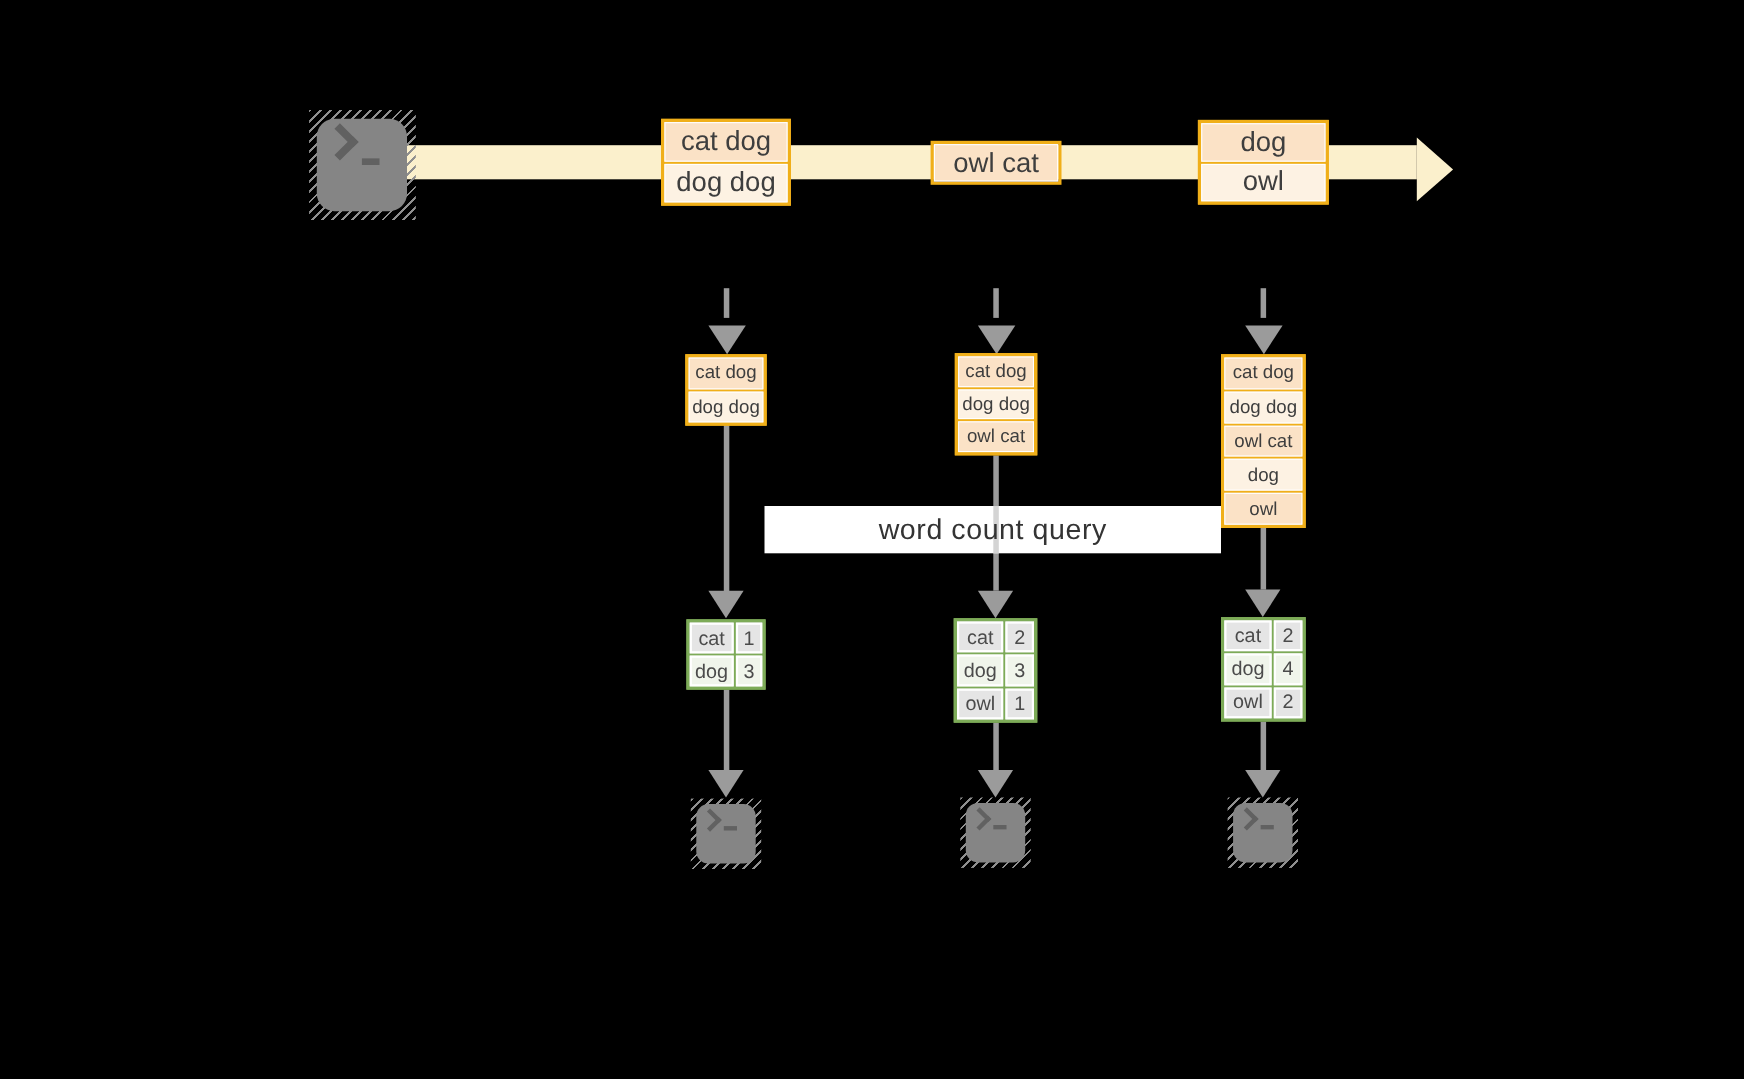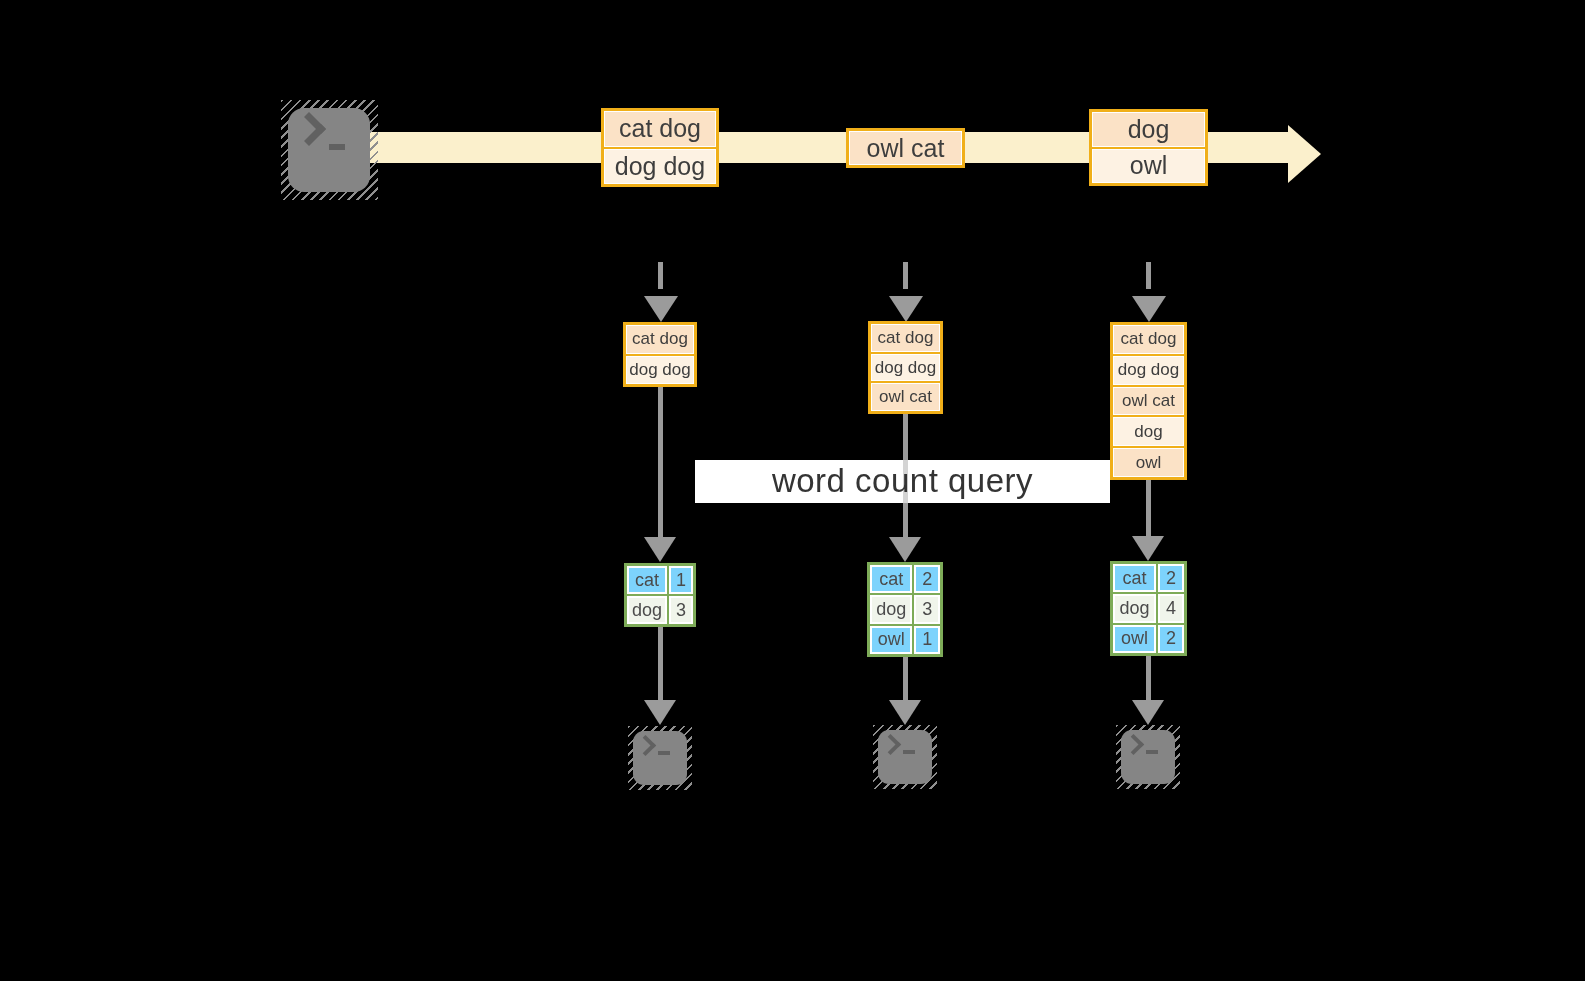--- a/index.html
+++ b/index.html
@@ -19,36 +19,36 @@
   .fill-a{background:#fbe2c6;}
   .fill-b{background:#fdf2e3;}
   .stream-box .row{font-size:25px;}
   .state-box .row{font-size:17px;}
 
   
   .gtable{position:absolute;box-sizing:border-box;display:grid;grid-template-columns:1.65fr 1fr;gap:2px;
           background:#7dab58;border:3px solid #7dab58;z-index:5;}
   .gtable .cell{box-sizing:border-box;border:2px solid #fff;display:flex;align-items:center;justify-content:center;
                 font-size:18px;color:#4b4b4b;}
-  .grow-a{background:#7dd3fc;}
+  .grow-a{background:#e5e5e5;}
   .grow-b{background:#f0f5eb;}
 
   
   .vline{position:absolute;width:5px;background:#9b9b9b;z-index:1;}
   .ahead{position:absolute;width:0;height:0;z-index:1;
          border-left:16px solid transparent;border-right:16px solid transparent;border-top:25px solid #9b9b9b;}
   .dhead{position:absolute;width:0;height:0;z-index:1;
          border-left:17px solid transparent;border-right:17px solid transparent;border-top:26px solid #9b9b9b;}
 
   
   .band{position:absolute;left:695px;top:460px;width:415px;height:43px;background:#ffffff;z-index:2;}
   .band-line{position:absolute;left:903px;top:460px;width:5px;height:43px;background:#d4d4d4;z-index:3;}
   .band-title{position:absolute;left:695px;top:458px;width:415px;height:46px;z-index:4;
               display:flex;align-items:center;justify-content:center;
-              font-size:33px;font-weight:300;color:#343434;letter-spacing:0.5px;}
+              font-size:26px;font-weight:300;color:#343434;letter-spacing:0.5px;}
 
   
   .term{position:absolute;z-index:1;}
   .term .hatch{position:absolute;left:0;top:0;right:0;bottom:0;
                background:repeating-linear-gradient(135deg,#8f8f8f 0 1.8px,rgba(0,0,0,0) 1.8px 6.5px);}
   .term .square{position:absolute;background:#858585;}
   .term .chev{position:absolute;box-sizing:border-box;transform:rotate(45deg);}
   .term .uscore{position:absolute;background:#616161;}
 
   .term-big{left:281px;top:100px;width:97px;height:100px;}

